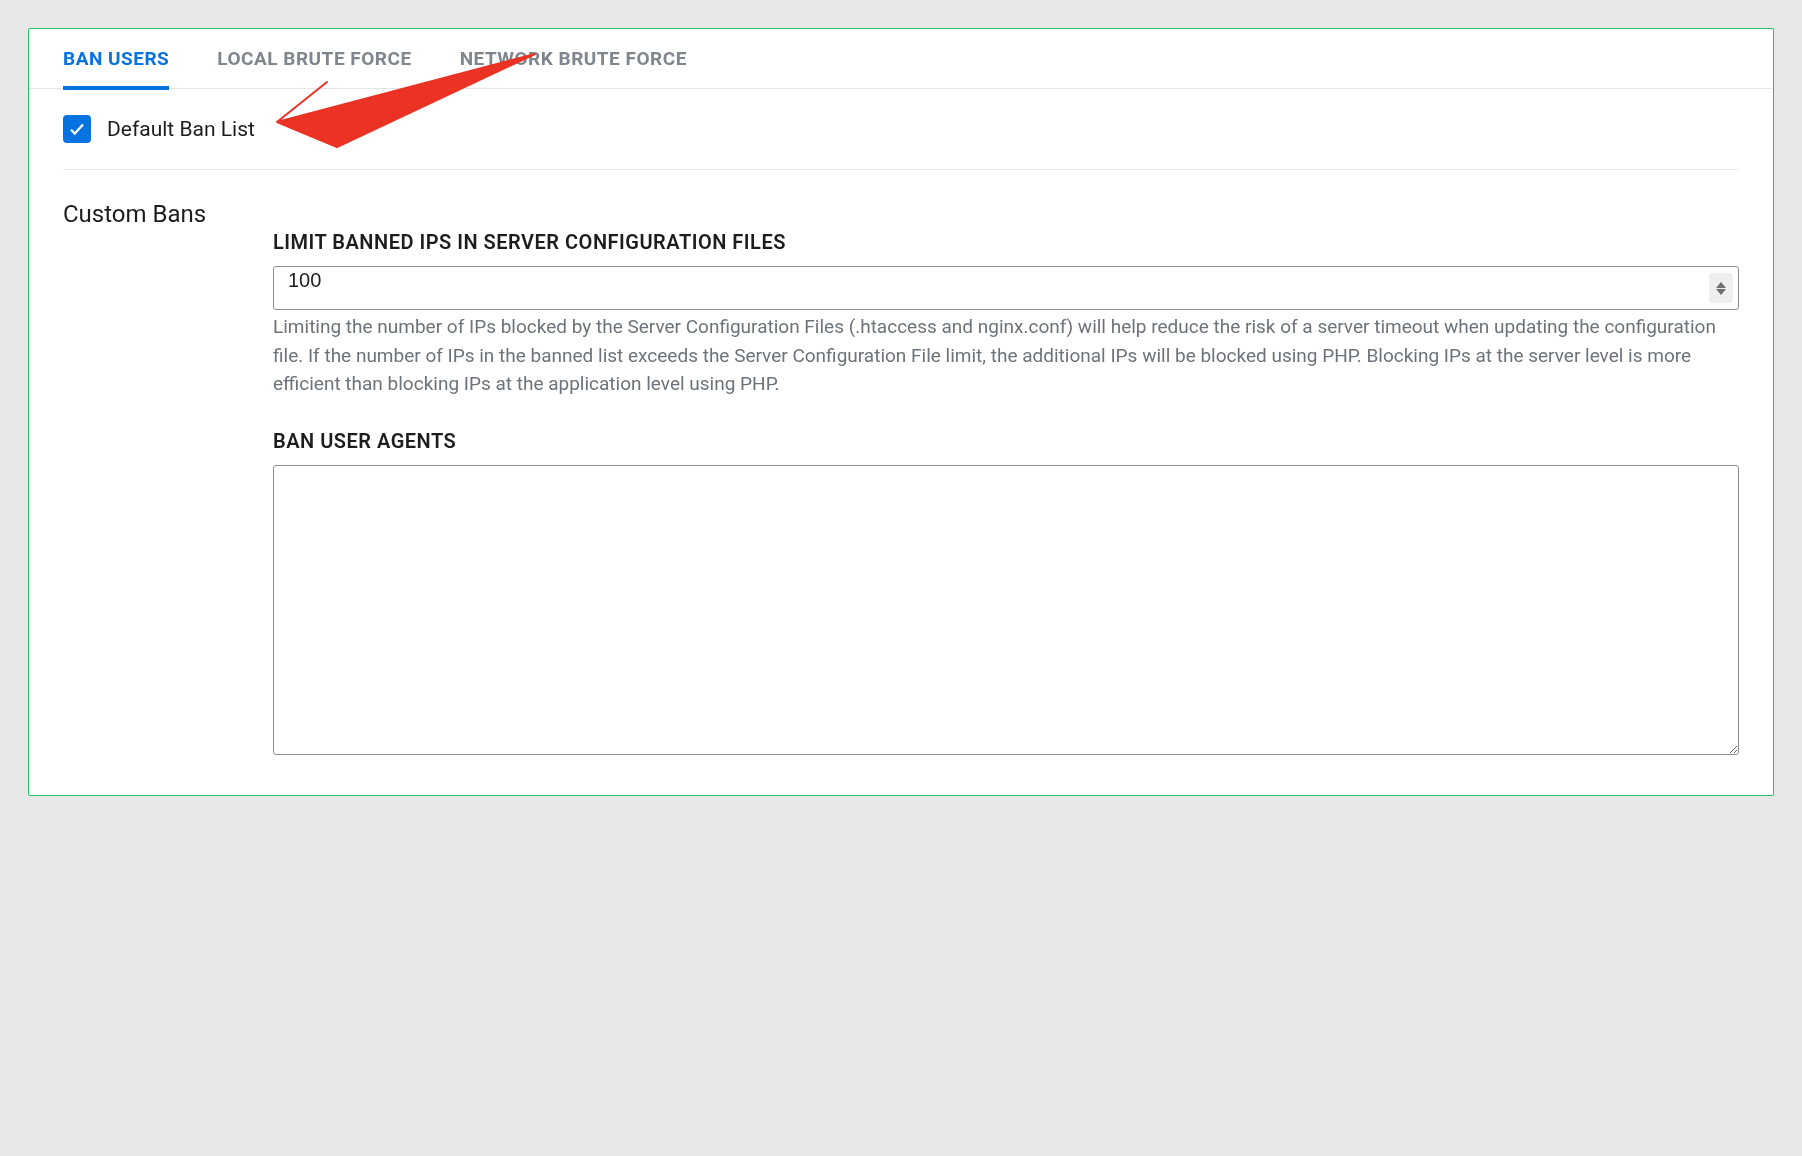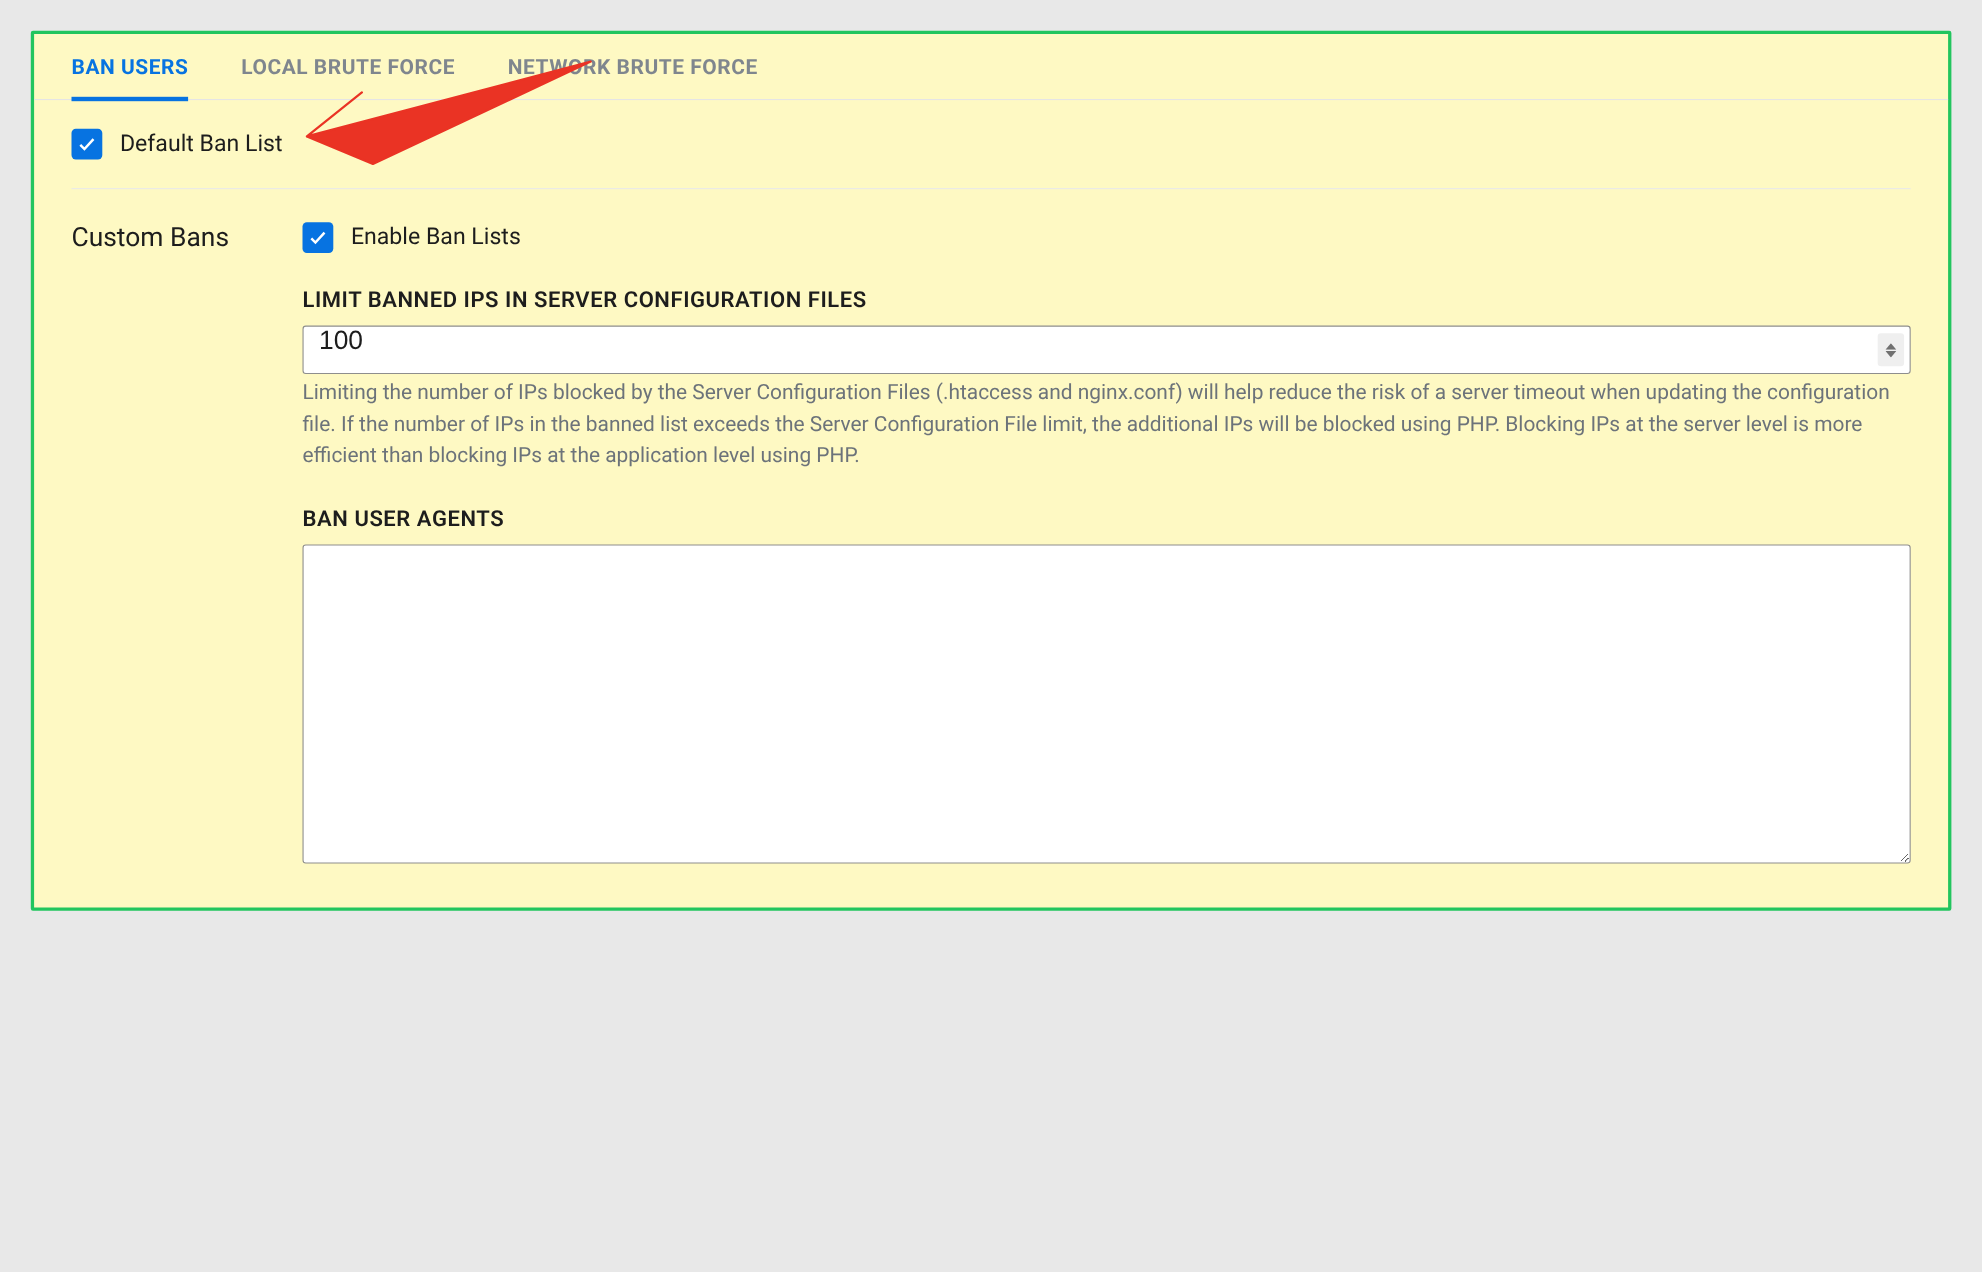--- a/index.html
+++ b/index.html
@@ -3,22 +3,22 @@
 <meta charset="utf-8">
 <style>
   * { box-sizing: border-box; margin: 0; padding: 0; }
   body {
     font-family: -apple-system, BlinkMacSystemFont, "Segoe UI", Roboto, Helvetica, Arial, sans-serif;
     background: #e8e8e8;
     padding: 28px;
     color: #1d1d1d;
   }
   .panel {
-    background: #fef9c3;
-    border: 3px solid #22c55e;
+    background: #ffffff;
+    border: 1px solid #22c55e;
     border-radius: 2px;
     overflow: visible;
   }
   .tabs {
     display: flex;
     gap: 48px;
     padding: 0 34px;
     border-bottom: 1px solid #e5e5e5;
     height: 60px;
     align-items: center;
@@ -90,21 +90,21 @@
     margin-top: 30px;
     margin-bottom: 12px;
     text-transform: uppercase;
   }
   .input-wrap { position: relative; }
   .num-input {
     width: 100%;
     height: 44px;
     border: 1px solid #8e8e8e;
     border-radius: 3px;
-    font-size: 24px;
+    font-size: 20px;
     padding: 0 42px 16px 14px;
     color: #1d1d1d;
     background: #fff;
   }
   .stepper {
     position: absolute;
     right: 6px;
     top: 50%;
     transform: translateY(-50%);
     width: 24px;
@@ -168,28 +168,20 @@
       <span class="opt-label">Default Ban List</span>
     </div>
 
     <hr class="divider">
 
     <div class="section-row">
       <div class="section-title">Custom Bans</div>
 
       <div class="section-body">
 
-        <div class="row-top">
-          <div class="checkbox">
-            <svg viewBox="0 0 24 24">
-                <polyline points="4 13 9 18 20 6"></polyline>
-              </svg>
-          </div>
-          <span class="opt-label">Enable Ban Lists</span>
-        </div>
 
         <div class="field-label">LIMIT BANNED IPS IN SERVER CONFIGURATION FILES</div>
         <div class="input-wrap">
           <input type="text" class="num-input" value="100" style="">
           <div class="stepper">
             <svg viewBox="0 0 10 6">
                 <path d="M0 6 L5 0 L10 6 Z"></path>
               </svg>
             <svg viewBox="0 0 10 6">
                 <path d="M0 0 L5 6 L10 0 Z"></path>

